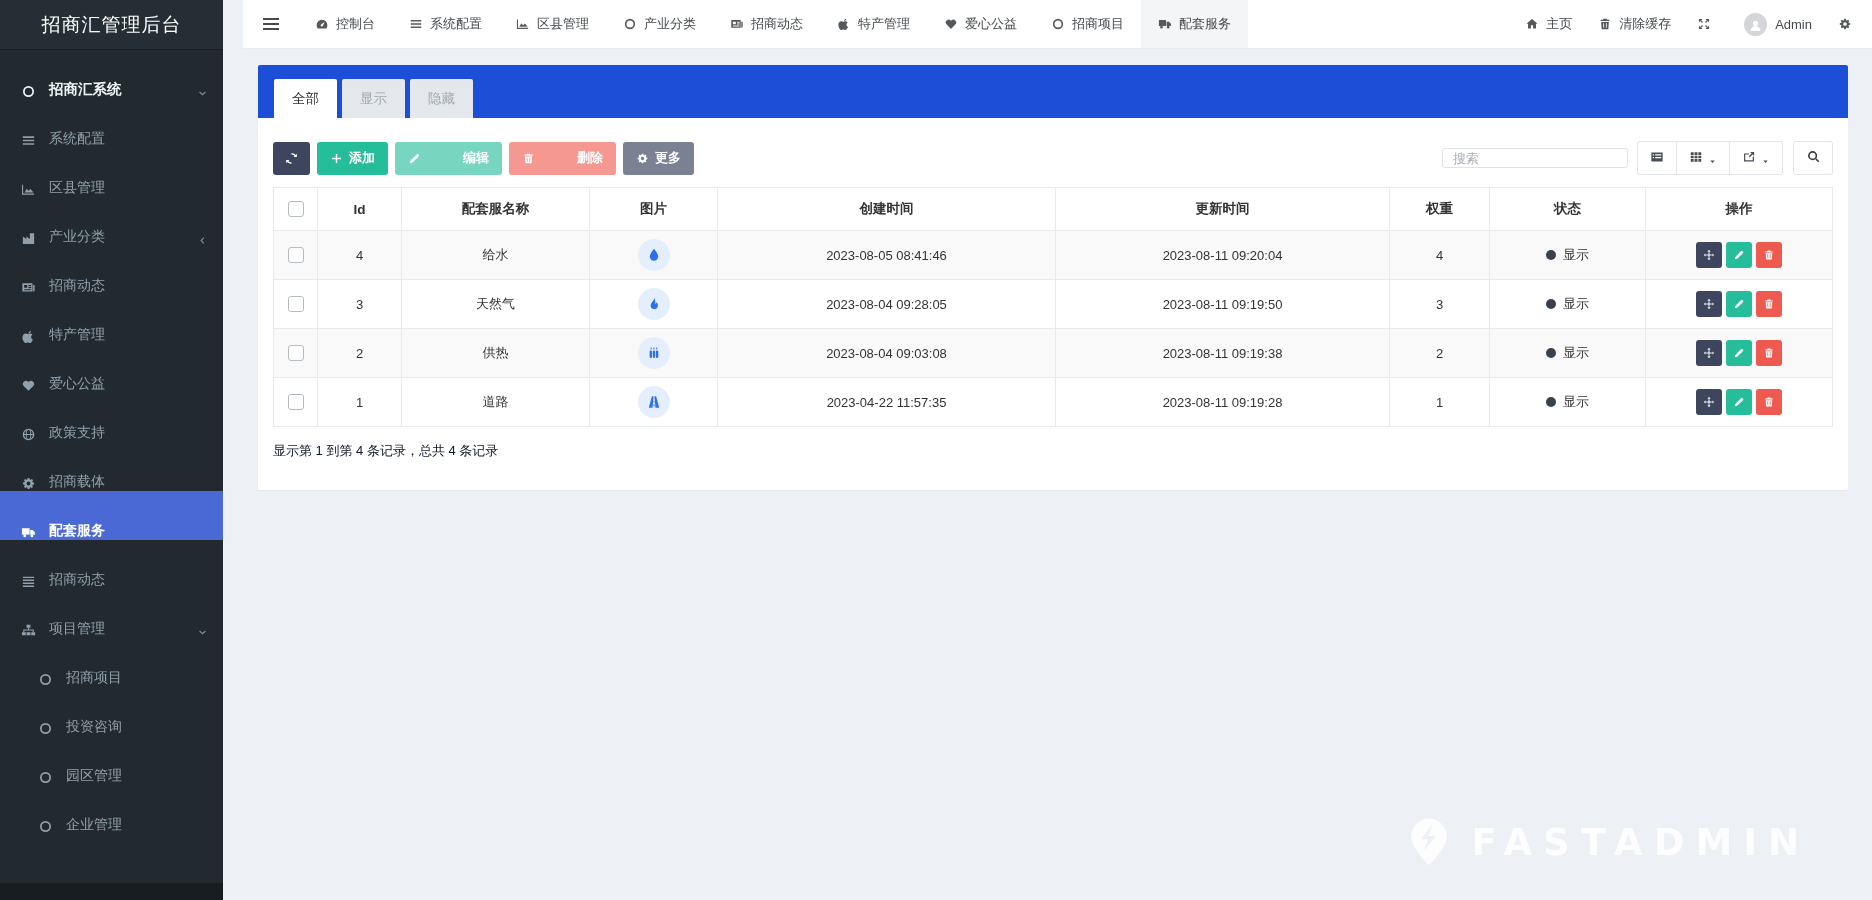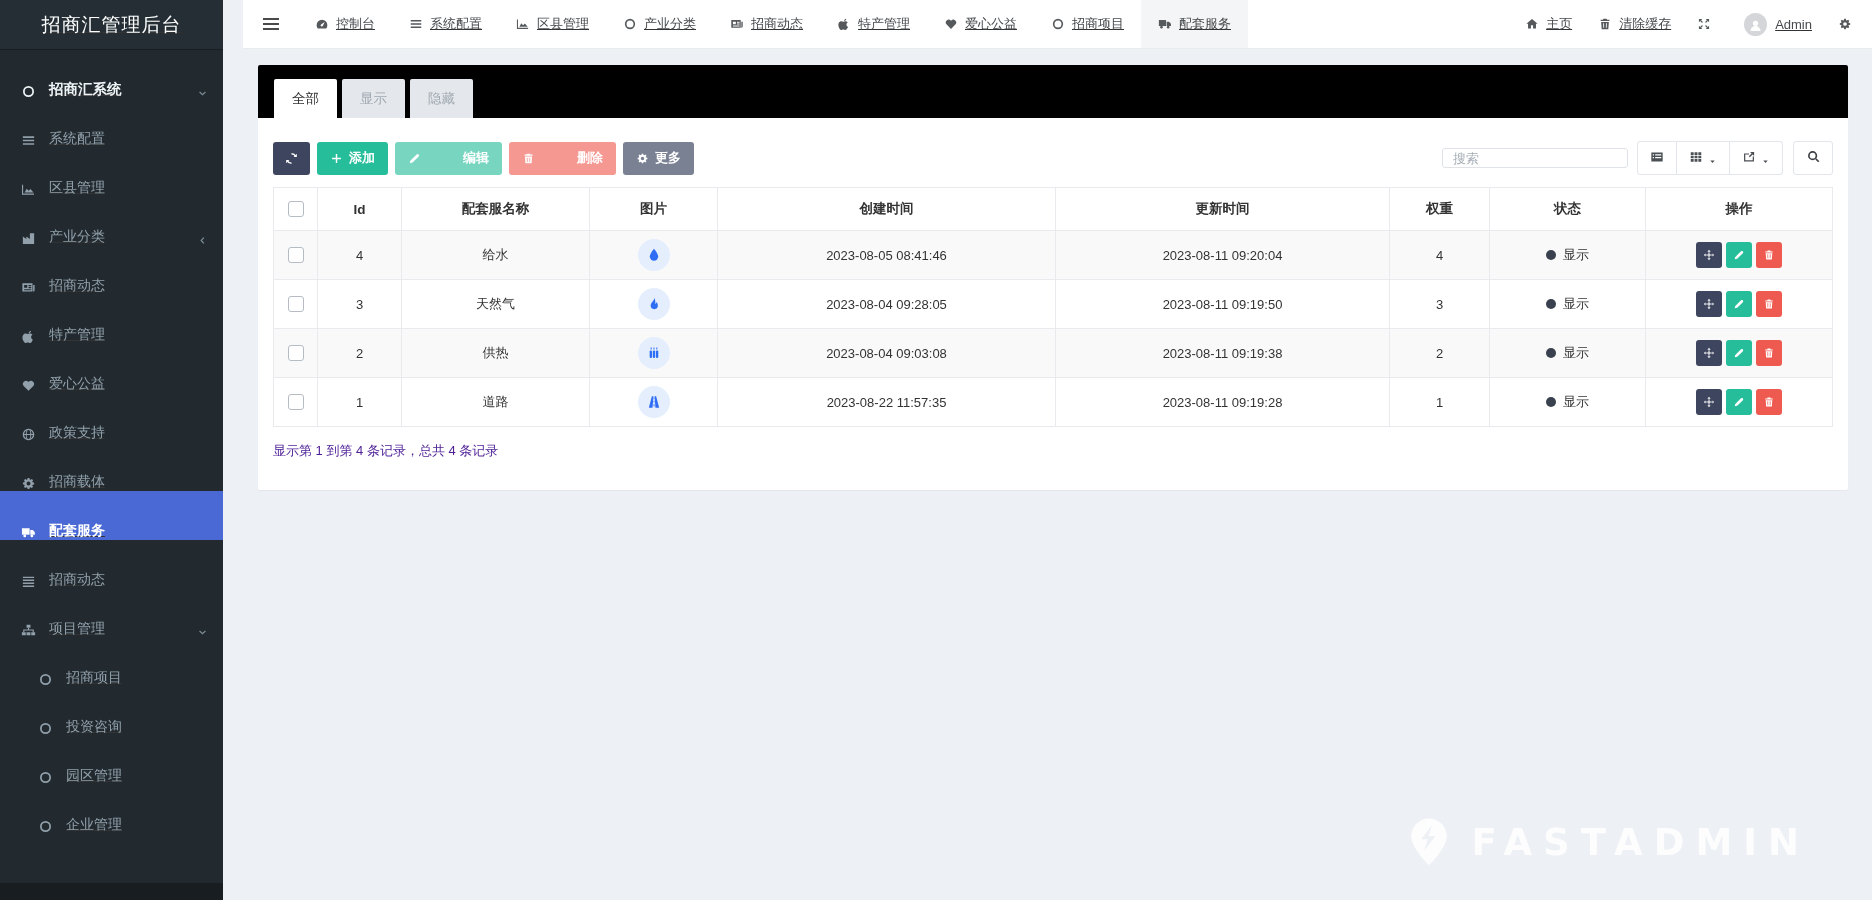--- a/index.html
+++ b/index.html
@@ -1,19 +1,19 @@
 <!DOCTYPE html>
 <html><head>
 <meta charset="utf-8">
 <style>
   * { margin:0; padding:0; box-sizing:border-box; }
   html,body { width:1872px; height:900px; overflow:hidden; }
   body { font-family:"Liberation Sans","DejaVu Sans",sans-serif; font-size:13px; color:#333; background:#edf0f4; }
 
-  .app { display:flex; width:100%; height:100%;text-decoration:underline; }
+  .app { display:flex; width:100%; height:100%; }
 
   
   .sidebar { position:relative; width:223px; height:100%; background:#222a30; flex:0 0 223px; }
   .sidebar-header { height:50px; background:#242e34; display:flex; align-items:center; justify-content:center;
                     color:#fff; font-size:19px; letter-spacing:1px; border-bottom:1px solid #171d21; cursor:pointer; }
   .menu { padding-top:0; }
   .menu-row { height:49px; display:flex; align-items:flex-end; padding:0 14px 0 21px; color:#91a0aa; cursor:pointer; position:relative; }
   .menu-row .mi { width:18px; height:15px; margin-right:10px; flex:0 0 18px; display:flex; align-items:center; }
   .menu-row .mi svg { width:15px; height:15px; }
   .menu-row .mlabel { flex:1; font-size:14px; white-space:nowrap; }
@@ -38,21 +38,21 @@
   .nav-item.active { background:#f4f5f6; }
   .nav-right { margin-left:auto; display:flex; align-items:stretch; }
   .nav-right .nav-item { padding:0 13px; }
   .avatar { width:23px; height:23px; border-radius:50%; background:#d4d6d9; color:#fff; display:flex; align-items:center; justify-content:center; margin-right:8px; overflow:hidden; }
   .avatar svg { width:15px; height:15px; margin-top:3px; }
 
   .content { position:relative; flex:1; overflow:hidden; }
 
   
   .panel { position:absolute; left:15px; right:24px; top:16px; background:#fff; border-radius:2px; box-shadow:0 1px 1px rgba(0,0,0,.04); }
-  .tabbar { background:#000000; height:53px; display:flex; align-items:flex-end; padding:0 16px; border-radius:2px 2px 0 0; }
+  .tabbar { background:#1d4ed8; height:53px; display:flex; align-items:flex-end; padding:0 16px; border-radius:2px 2px 0 0; }
   .tab { height:39px; min-width:58px; padding:0 18px; display:flex; align-items:center; justify-content:center;
          background:#e4e7eb; color:#a0a8b0; margin-right:5px; border-radius:2px 2px 0 0; cursor:pointer; font-size:13.5px; }
   .tab.active { background:#fff; color:#333; }
 
   .panel-body { padding:23px 15px 30px 15px; }
 
   .toolbar { display:flex; align-items:center; margin-bottom:12px; }
   .btn { height:33px; border:none; border-radius:3px; color:#fff; font-size:13px; display:inline-flex; align-items:center;
          padding:0 13px; margin-right:7px; cursor:pointer; font-family:inherit; font-weight:bold; }
   .btn .bi { width:13px; height:13px; display:flex; align-items:center; }
@@ -97,21 +97,21 @@
                 align-items:center; justify-content:center; vertical-align:middle; }
   .img-circle svg { width:16px; height:16px; }
 
   .status-cell { display:inline-flex; align-items:center; gap:7px; }
   .status-dot { width:10px; height:10px; border-radius:50%; background:#39414f; display:inline-block; }
 
   .act-btn { display:inline-flex; width:26px; height:26px; border-radius:3px; color:#fff; align-items:center; justify-content:center;
              margin:0 2px; cursor:pointer; vertical-align:middle; }
   .act-btn svg { width:12px; height:12px; }
 
-  .summary { margin-top:15px; color:#4c1d95; font-size:13px; }
+  .summary { margin-top:15px; color:#0f172a; font-size:13px; }
 
   
   .watermark { position:absolute; right:62px; bottom:30px; display:flex; align-items:center; gap:16px;
                color:rgba(255,255,255,0.85); pointer-events:none; }
   .watermark svg { width:52px; height:56px; }
   .watermark .wm-text { font-size:37px; font-weight:bold; letter-spacing:11px; font-family:"DejaVu Sans",sans-serif; }
 </style>
 </head>
 <body>
 
@@ -635,21 +635,21 @@
                   <td><span class="cbx"></span></td>
                   <td>1</td>
                   <td>道路</td>
                   <td><span class="img-circle">
                       <svg viewBox="0 0 24 24" fill="currentColor" aria-hidden="true">
                         <path d="M8.8 3.4h2.4L9.8 20.6H4.3z"></path>
                         <path d="M12.8 3.4h2.4l4.5 17.2h-5.5z"></path>
                         <path d="M11.6 5.2h.8v2.2h-.8zM11.4 10h1.2v2.8h-1.2zM11.2 15.4h1.6v3.4h-1.2z"></path>
                       </svg>
                     </span></td>
-                  <td>2023-08-22 11:57:35</td>
+                  <td>2023-04-22 11:57:35</td>
                   <td>2023-08-11 09:19:28</td>
                   <td>1</td>
                   <td><span class="status-cell">
                       <span class="status-dot"></span>
                       <span>显示</span>
                     </span></td>
                   <td><span class="act-btn btn-dark">
                       <svg viewBox="0 0 24 24" fill="currentColor" aria-hidden="true">
                         <path d="M11 6.5h2v11h-2z"></path>
                         <path d="M6.5 11h11v2h-11z"></path>

